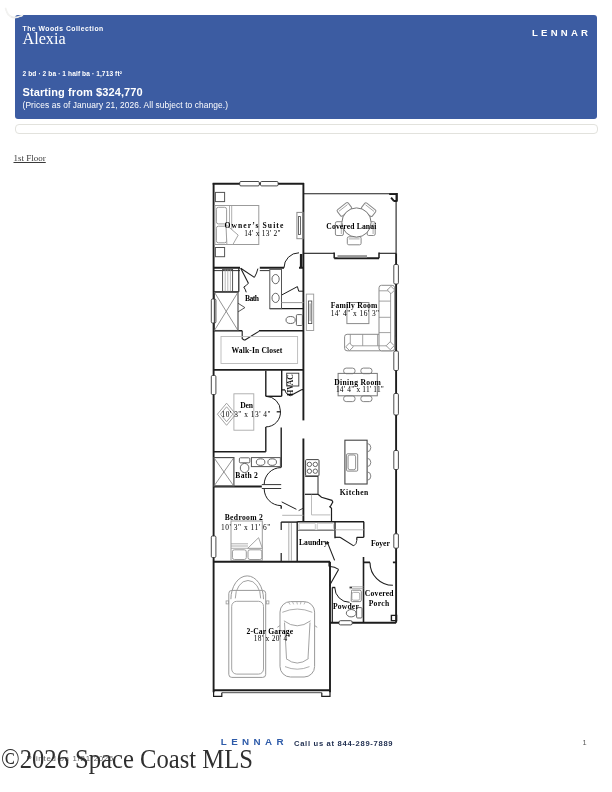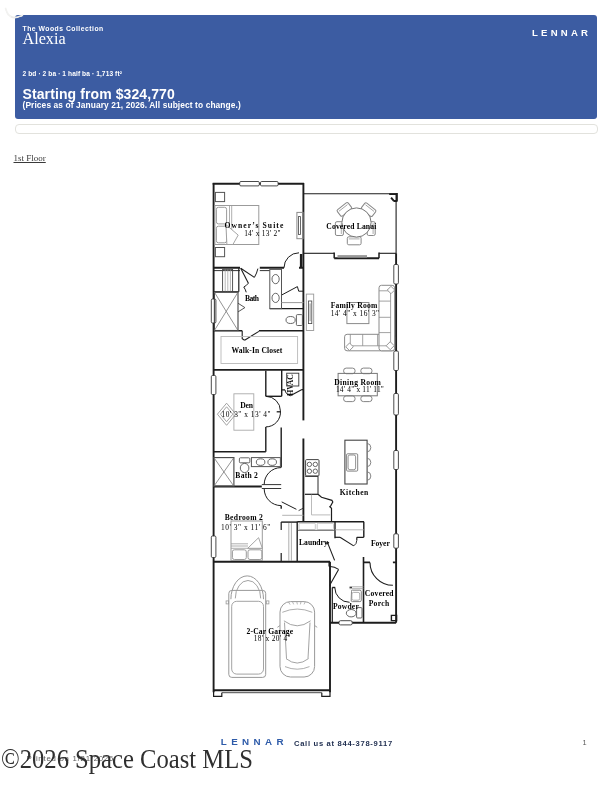--- a/index.html
+++ b/index.html
@@ -11,23 +11,23 @@
 <body>
 
 <div class="abs" style="left:14.5px;top:15px;width:582px;height:104px;background:#3c5ca2;border-radius:3px;"></div>
 
 <div class="abs" style="left:22.5px;top:25px;color:#ffffff;font-size:6.8px;font-weight:bold;letter-spacing:0.5px;">The Woods Collection</div>
 
 <div class="abs" style="left:22.5px;top:30px;color:#ffffff;font-size:16.2px;font-family:'Liberation Serif',serif;">Alexia</div>
 
 <div class="abs" style="left:22.5px;top:69.5px;color:#ffffff;font-size:6.6px;font-weight:bold;letter-spacing:0.1px;">2 bd · 2 ba · 1 half ba · 1,713 ft²</div>
 
-<div class="abs" style="left:22.5px;top:86px;color:#ffffff;font-size:14px;font-weight:bold;letter-spacing:0.1px;">Starting from $324,770</div>
-
-<div class="abs" style="left:22.5px;top:100px;color:#ffffff;font-size:8.4px;font-weight:bold;letter-spacing:0.1px;">(Prices as of January 21, 2026. All subject to change.)</div>
+<div class="abs" style="left:22.5px;top:86px;color:#ffffff;font-size:11px;font-weight:bold;letter-spacing:0.1px;">Starting from $324,770</div>
+
+<div class="abs" style="left:22.5px;top:100px;color:#ffffff;font-size:8.4px;font-weight:normal;letter-spacing:0.1px;">(Prices as of January 21, 2026. All subject to change.)</div>
 
 <div class="abs" style="left:505px;top:26.5px;width:86.2px;color:#ffffff;font-size:9.6px;font-weight:bold;letter-spacing:3.2px;text-align:right;">LENNAR</div>
 
 <div class="abs" style="left:14.5px;top:123.5px;width:581px;height:8px;border:1px solid #e2e2dd;border-radius:4px;"></div>
 
 <div class="abs" style="left:13.5px;top:152.6px;color:#3a3a3a;font-size:9px;font-family:'Liberation Serif',serif;text-decoration:underline;">1st Floor</div>
 
 <svg class="abs" style="left:0;top:0;" width="612" height="792" viewBox="0 0 612 792" fill="none">
 <g stroke="#1d1d1d" stroke-width="1.5" fill="none" stroke-linecap="butt">
 
@@ -466,17 +466,17 @@
 <text x="272.2" y="641.2" font-size="7.4" textLength="36.8">18' x 20' 4"</text>
 </g>
 </svg>
 
 <div class="abs" style="left:6px;top:5px;width:14px;height:12px;border-bottom:2px solid #ececea;border-left:2px solid #f2f2f0;border-radius:0 0 0 10px;transform:rotate(-18deg);"></div>
 
 <div class="abs" style="left:26.6px;top:738.3px;color:#5a5a5a;font-size:7.8px;letter-spacing:0.75px;margin-top:16px;">Printed on 1/21/2026</div>
 
 <div class="abs" style="left:220.8px;top:736.3px;color:#2e5ba9;font-size:9.8px;font-weight:bold;letter-spacing:4.4px;">LENNAR</div>
 
-<div class="abs" style="left:294px;top:739px;color:#1d2c4e;font-size:7.6px;font-weight:bold;letter-spacing:0.7px;">Call us at 844-378-9117</div>
+<div class="abs" style="left:294px;top:739px;color:#1d2c4e;font-size:7.6px;font-weight:bold;letter-spacing:0.7px;">Call us at 844-289-7889</div>
 
 <div class="abs" style="left:582.5px;top:738px;color:#5a5a5a;font-size:7.4px;">1</div>
 
 <div class="abs" style="left:1px;top:744px;color:#2f2f2f;font-size:27px;font-family:'Liberation Serif',serif;transform:scaleX(0.912);transform-origin:left top;">©2026 Space Coast MLS</div>
 
 </body></html>

